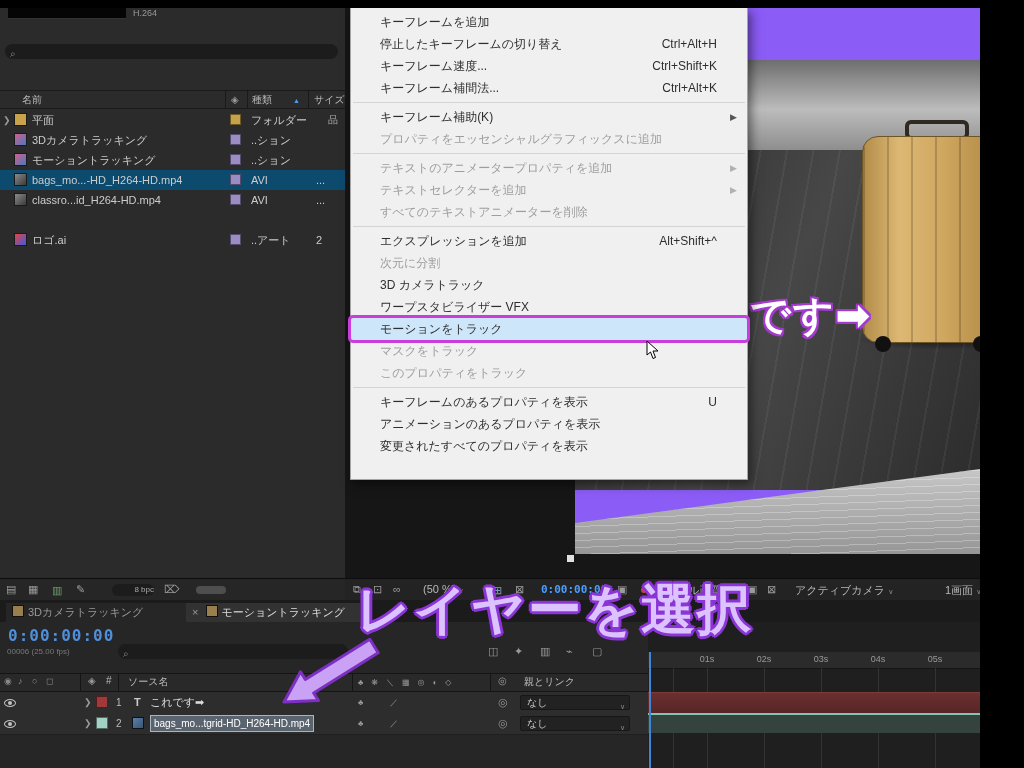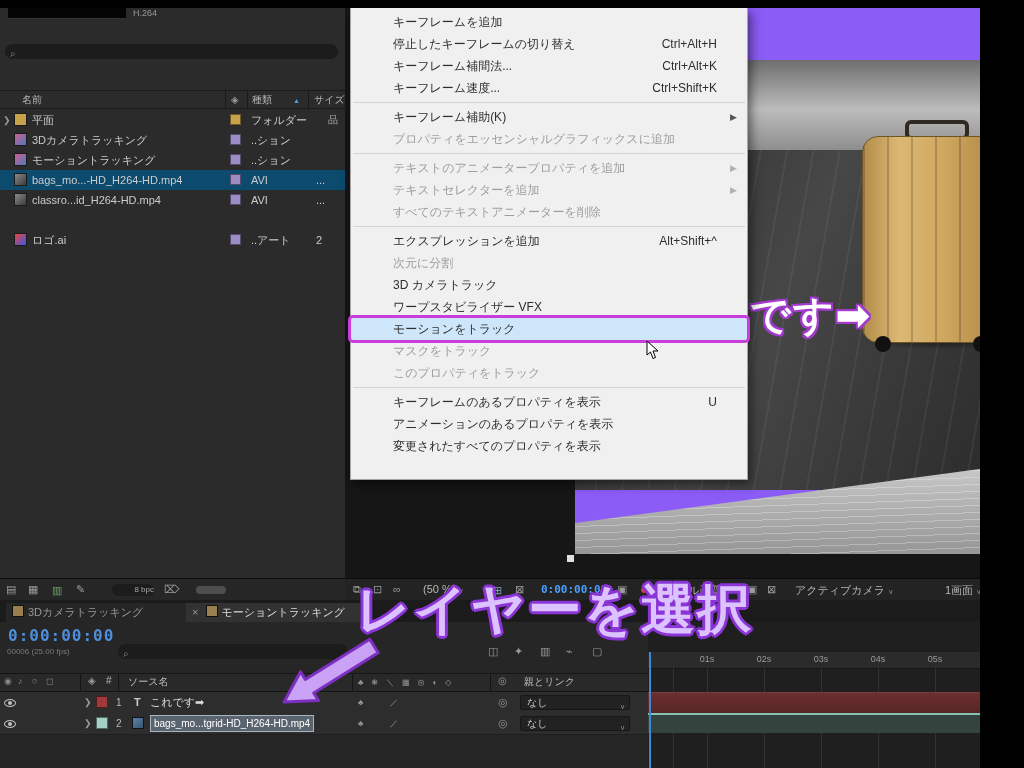--- a/index.html
+++ b/index.html
@@ -17,21 +17,21 @@
   .prow{position:absolute;left:0;width:345px;height:20px;line-height:20px;font-size:11px;color:#ccc;}
   .prow.sel{background:#0c4a6e;}
   .pic{position:absolute;top:3px;width:13px;height:13px;border:1px solid #1a1a1a;box-sizing:border-box;}
   .chip{position:absolute;width:11px;height:11px;top:4px;border:1px solid rgba(0,0,0,.45);box-sizing:border-box;}
   .ptype{position:absolute;left:251px;}
   .psize{position:absolute;left:316px;}
 
   
   #menu{left:350px;top:0;width:398px;height:472px;background:#f0f0f0;border:1px solid #a5a5a5;border-top:none;
         box-shadow:3px 4px 10px rgba(0,0,0,.5);z-index:30;padding-top:3px;font-size:12px;color:#2e2e2e;box-sizing:border-box;}
-  .mi{position:relative;height:22px;line-height:22px;padding-left:42px;white-space:nowrap;}
+  .mi{position:relative;height:22px;line-height:22px;padding-left:29px;white-space:nowrap;}
   .mi .sc{position:absolute;right:30px;top:0;}
   .mi .sub{position:absolute;right:10px;top:0;font-size:9px;color:#555;}
   .mi.dis{color:#9d9d9d;}
   .mi.dis .sub{color:#b0b0b0;}
   .mi.hl{background:#cde6fa;box-shadow:0 0 0 3px #c93ddd;border-radius:2px;z-index:2;}
   .msep{height:1px;background:#d4d4d4;margin:3px 2px;}
 
   
   #viewer{left:345px;top:0;width:679px;height:570px;background:#161616;}
   #video{position:absolute;left:230px;top:0;width:449px;height:546px;background:#8b5cf6;overflow:hidden;}
@@ -195,22 +195,22 @@
     <span class="abs" style="left:52px;top:5px;color:#6aa06a;font-size:11px;">▥</span>
     <span class="abs g" style="left:76px;top:5px;">✎</span>
     <span class="pill" style="left:112px;top:5px;width:42px;height:12px;line-height:12px;">8 bpc</span>
     <span class="abs g" style="left:164px;top:5px;">⌦</span>
     <span class="abs" style="left:196px;top:7px;width:30px;height:8px;border-radius:4px;background:#4e4e4e;"></span>
   </div>
 
   <div id="menu" class="abs">
     <div class="mi"><span>キーフレームを追加</span></div>
     <div class="mi"><span>停止したキーフレームの切り替え</span><span class="sc">Ctrl+Alt+H</span></div>
+    <div class="mi"><span>キーフレーム速度...</span><span class="sc">Ctrl+Shift+K</span></div>
     <div class="mi"><span>キーフレーム補間法...</span><span class="sc">Ctrl+Alt+K</span></div>
-    <div class="mi"><span>キーフレーム速度...</span><span class="sc">Ctrl+Shift+K</span></div>
     <div class="msep"></div>
     <div class="mi"><span>キーフレーム補助(K)</span><span class="sub">▶</span></div>
     <div class="mi dis"><span>プロパティをエッセンシャルグラフィックスに追加</span></div>
     <div class="msep"></div>
     <div class="mi dis"><span>テキストのアニメータープロパティを追加</span><span class="sub">▶</span></div>
     <div class="mi dis"><span>テキストセレクターを追加</span><span class="sub">▶</span></div>
     <div class="mi dis"><span>すべてのテキストアニメーターを削除</span></div>
     <div class="msep"></div>
     <div class="mi"><span>エクスプレッションを追加</span><span class="sc">Alt+Shift+^</span></div>
     <div class="mi dis"><span>次元に分割</span></div>

